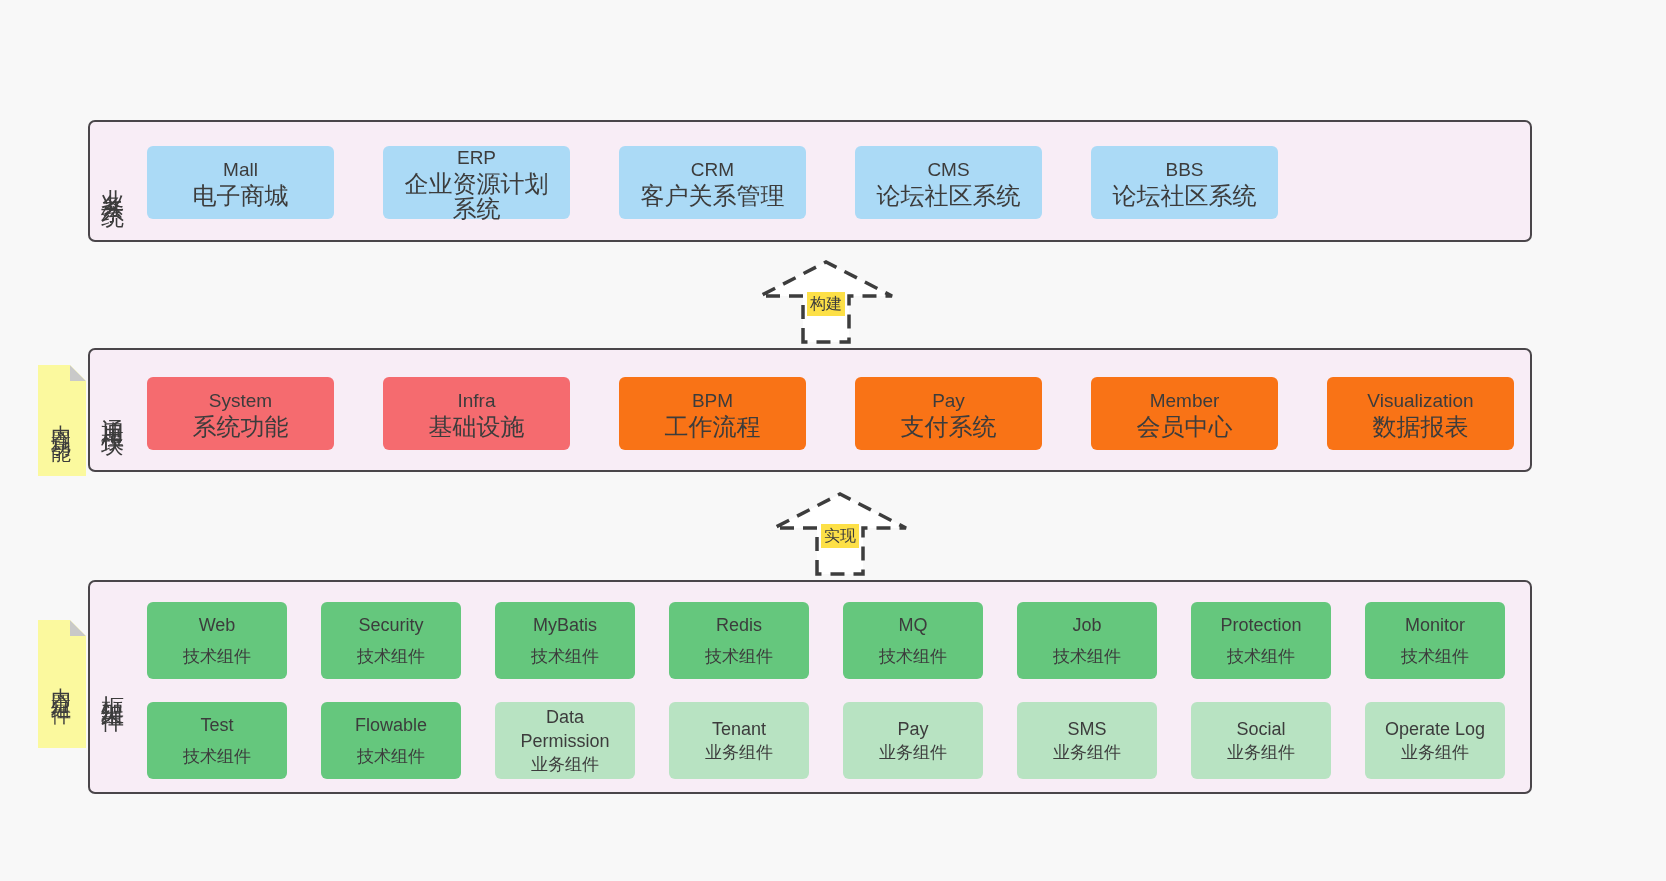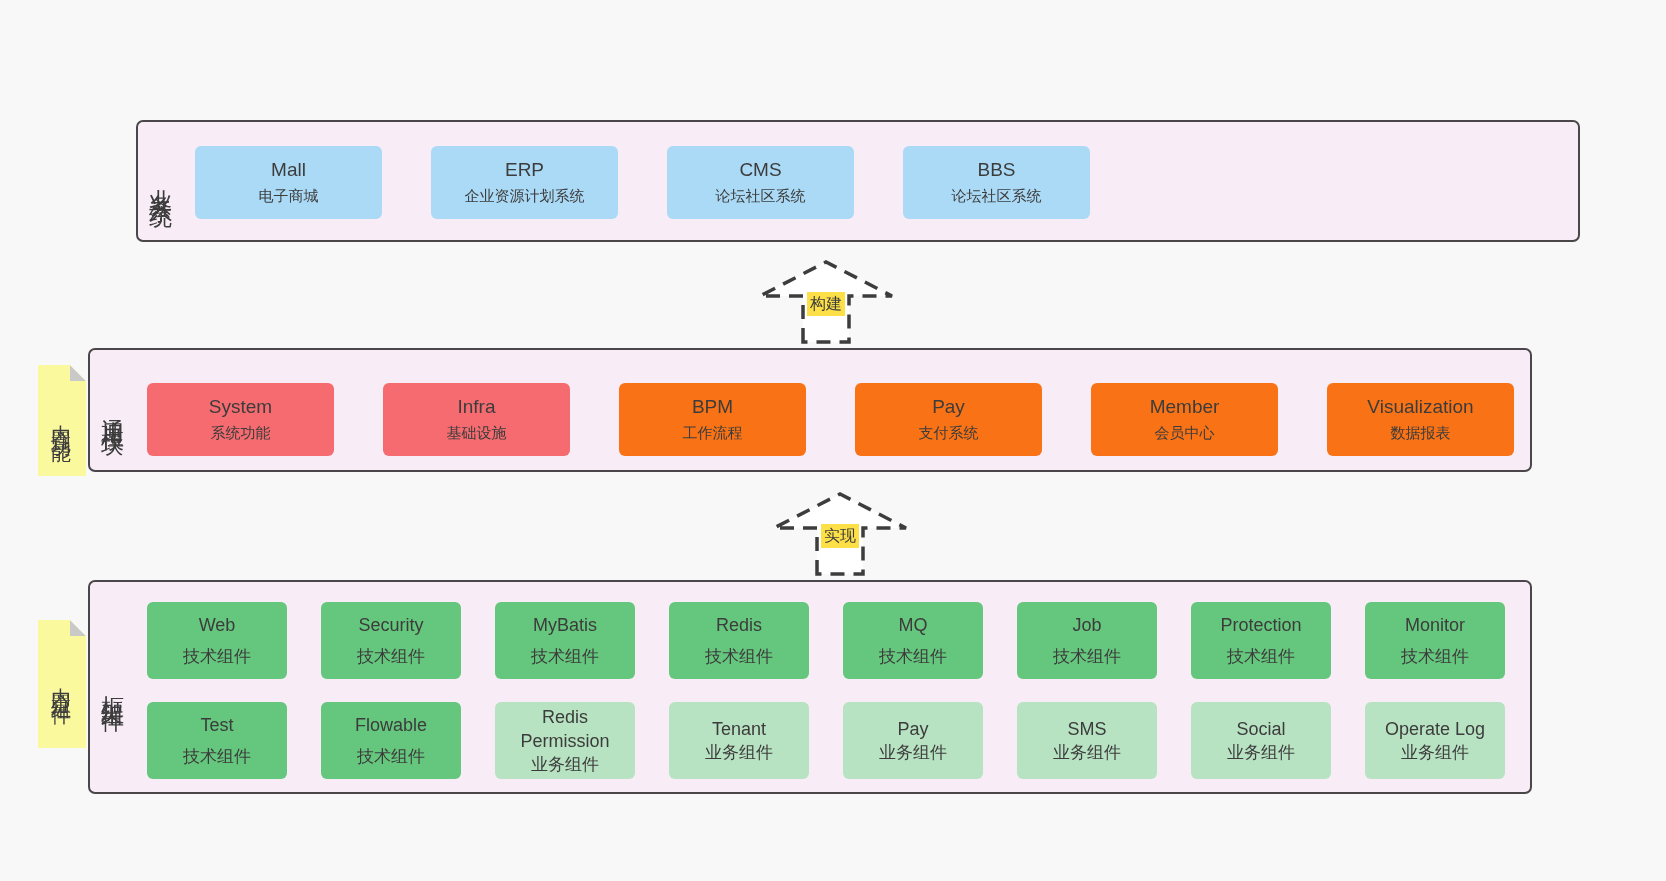--- a/index.html
+++ b/index.html
@@ -40,21 +40,21 @@
     border-radius:6px;
     display:flex;flex-direction:column;
     align-items:center;justify-content:center;
     text-align:center;
     box-sizing:border-box;
     padding:4px 12px;
   }
   .row6 .box{width:187px;height:73px;}
   .row8 .box{width:140px;height:77px;}
   .box .en{font-size:19px;line-height:26px;}
-  .box .zh{font-size:15px;line-height:25px;}
+  .box .zh{font-size:24px;line-height:25px;}
   .row8 .box .en{font-size:18px;line-height:24px;}
   .row8 .box .zh{font-size:17px;line-height:24px;}
 
   .blue{background:#abdaf6;}
   .red{background:#f56b6f;}
   .pink{background:#f97316;}
   .green{background:#65c77d;gap:8px;}
   .lightgreen{background:#b8e3c2;}
 
   
@@ -87,30 +87,34 @@
     font-size:16px;line-height:24px;
     padding:0 3px;
     white-space:nowrap;
   }
 </style>
 </head>
 <body>
 
 <div class="stage">
 
-  <section class="band" style="top:120px;height:122px;margin-left:48px;">
+  <section class="band" style="top:120px;height:122px;">
     <div class="band-label">业务系统</div>
     <div class="row row6" style="top:24px;">
       <div class="box blue">
         <div class="en">Mall</div>
         <div class="zh">电子商城</div>
       </div>
       <div class="box blue">
         <div class="en">ERP</div>
         <div class="zh">企业资源计划系统</div>
+      </div>
+      <div class="box blue">
+        <div class="en">CRM</div>
+        <div class="zh">客户关系管理</div>
       </div>
       <div class="box blue">
         <div class="en">CMS</div>
         <div class="zh">论坛社区系统</div>
       </div>
       <div class="box blue">
         <div class="en">BBS</div>
         <div class="zh">论坛社区系统</div>
       </div>
     </div>
@@ -118,21 +122,21 @@
 
   <div class="arrow" style="left:756px;top:256px;">
     <svg viewBox="0 0 140 88">
       <path d="M47,86 L47,40 L4,40 L70,6 L136,40 L93,40 L93,86 Z" fill="#ffffff" stroke="#3d3d3d" stroke-width="3.5" stroke-dasharray="14 9"></path>
     </svg>
     <div class="arrow-label">构建</div>
   </div>
 
   <section class="band" style="top:348px;height:124px;">
     <div class="band-label">通用模块</div>
-    <div class="row row6" style="top:33px;">
+    <div class="row row6" style="top:27px;">
       <div class="box red">
         <div class="en">System</div>
         <div class="zh">系统功能</div>
       </div>
       <div class="box red">
         <div class="en">Infra</div>
         <div class="zh">基础设施</div>
       </div>
       <div class="box pink">
         <div class="en">BPM</div>
@@ -206,21 +210,21 @@
     <div class="row row8" style="top:120px;">
       <div class="box green">
         <div class="en">Test</div>
         <div class="zh">技术组件</div>
       </div>
       <div class="box green">
         <div class="en">Flowable</div>
         <div class="zh">技术组件</div>
       </div>
       <div class="box lightgreen">
-        <div class="en">Redis Permission</div>
+        <div class="en">Data Permission</div>
         <div class="zh">业务组件</div>
       </div>
       <div class="box lightgreen">
         <div class="en">Tenant</div>
         <div class="zh">业务组件</div>
       </div>
       <div class="box lightgreen">
         <div class="en">Pay</div>
         <div class="zh">业务组件</div>
       </div>

